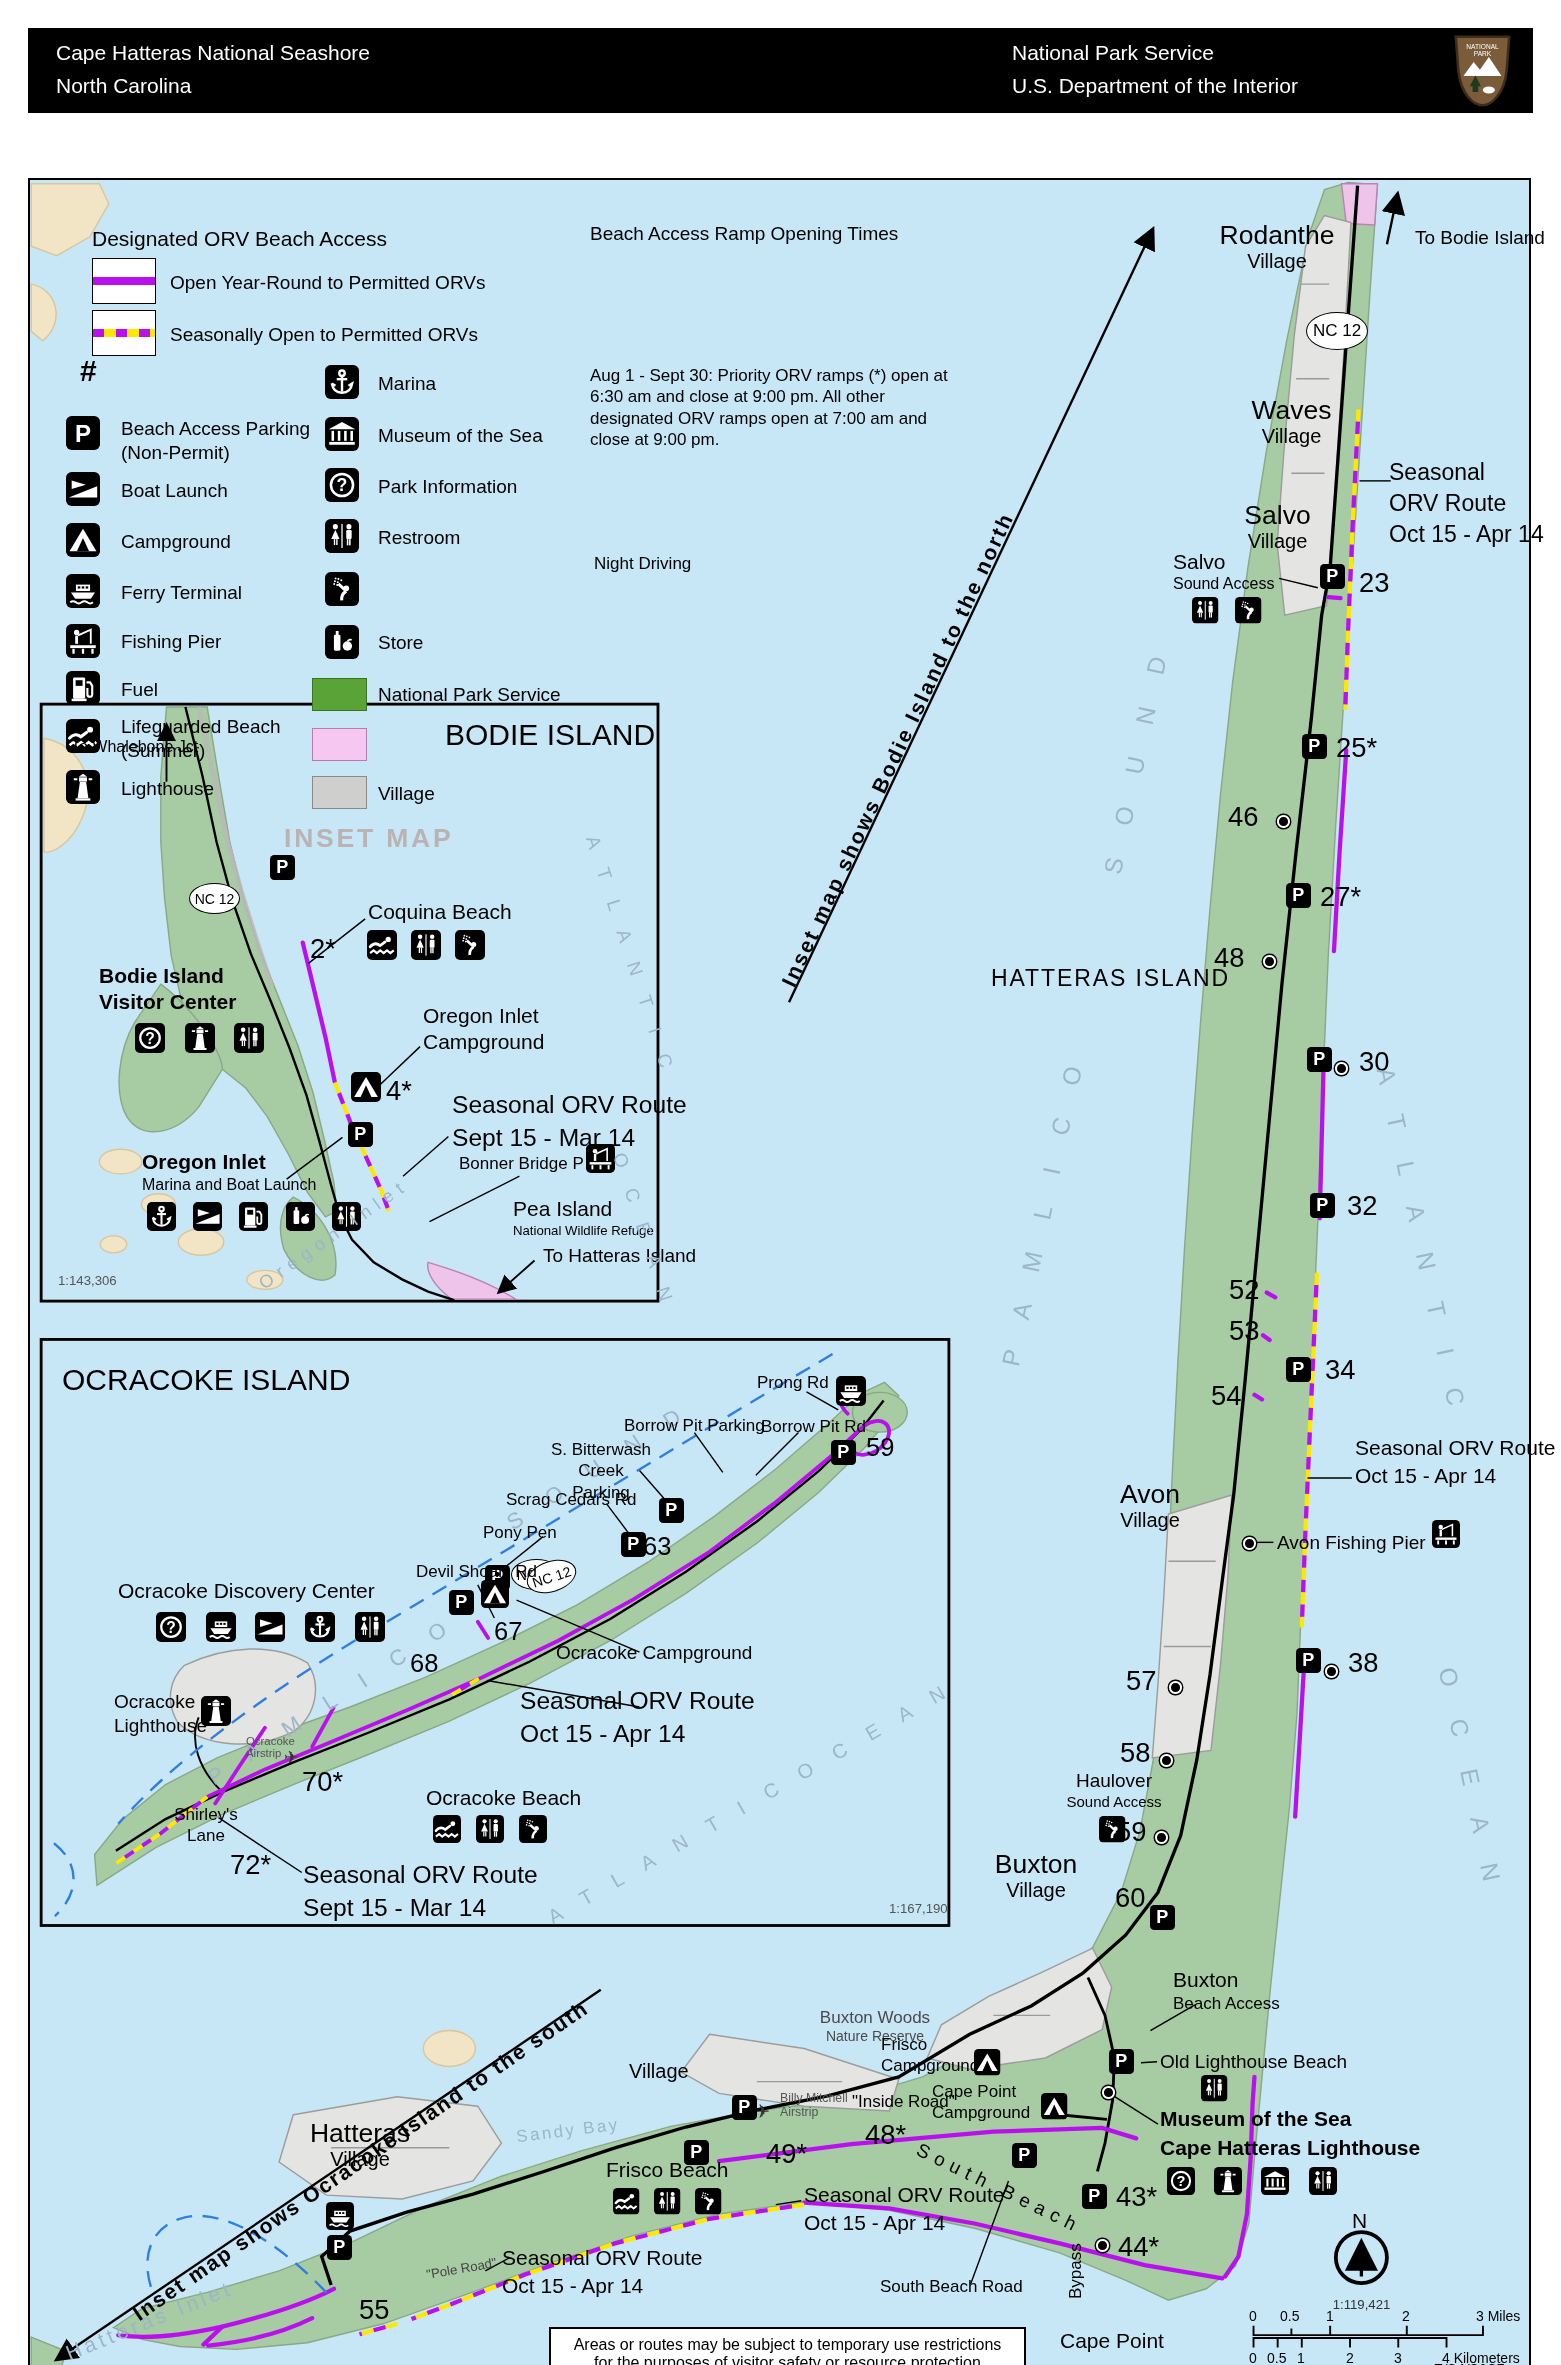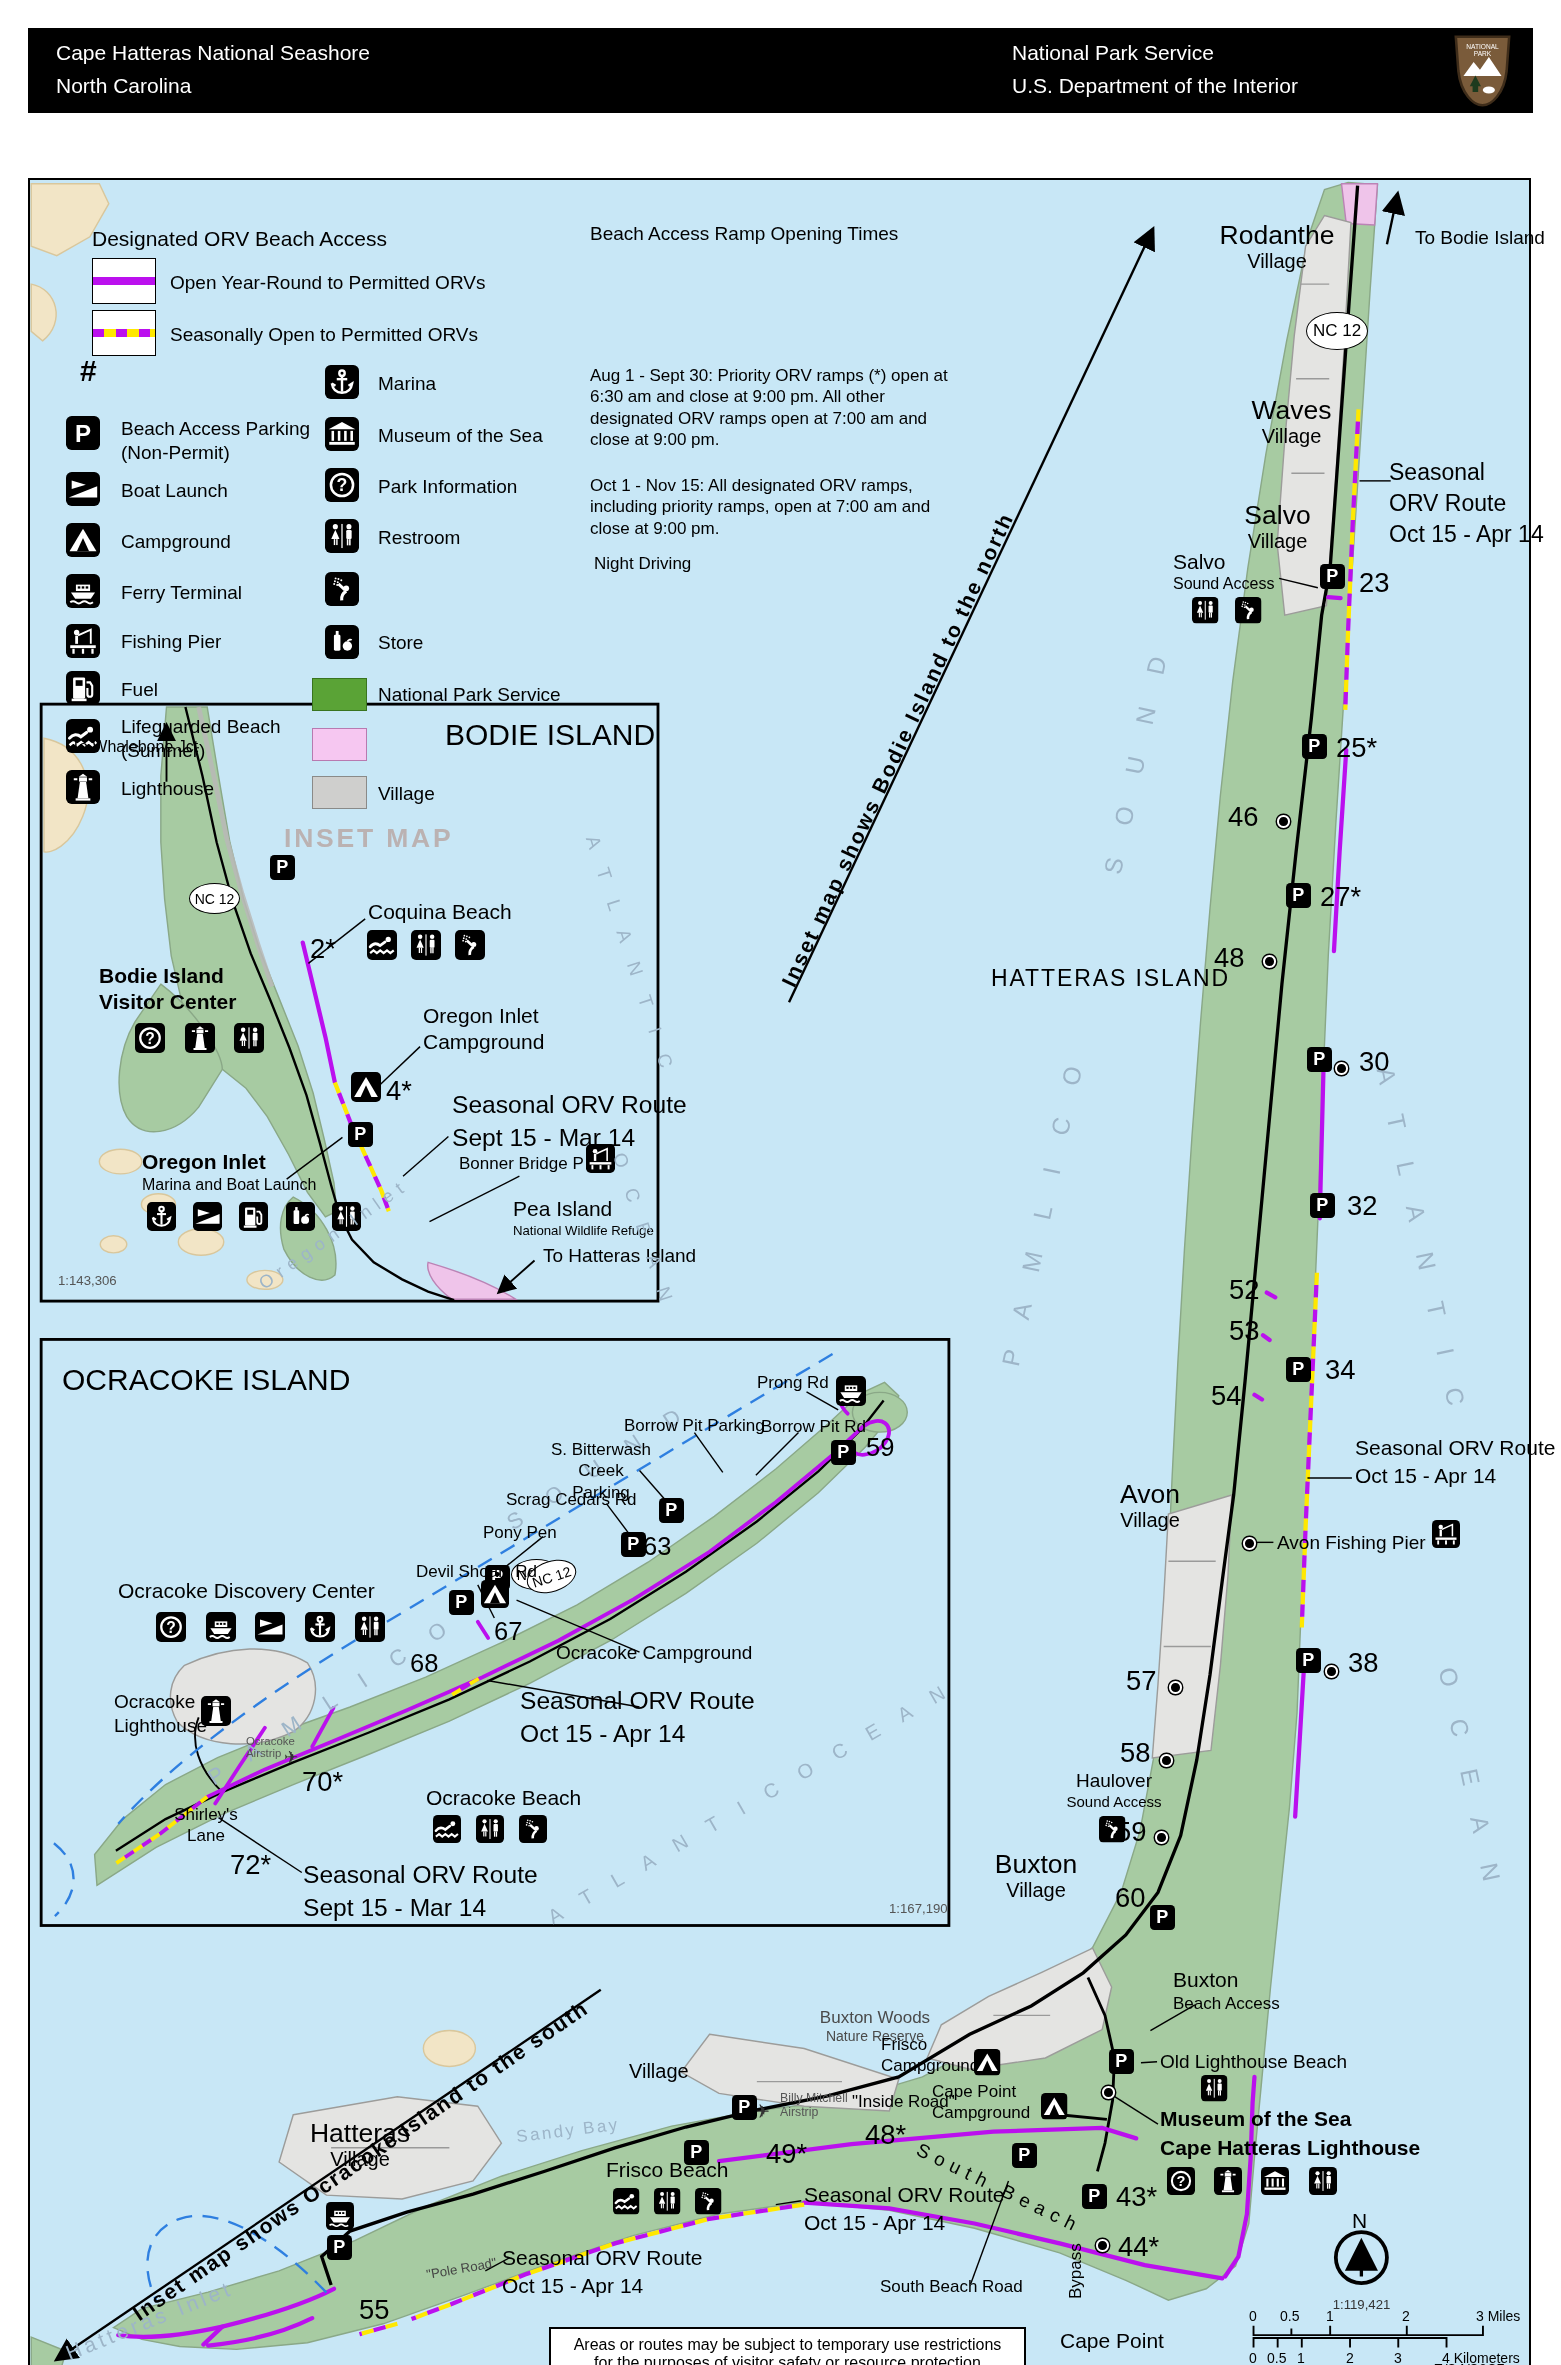--- a/index.html
+++ b/index.html
@@ -423,21 +423,20 @@
     </div>
   <div class="a f40" style="left:378px;top:631px">Store</div>
   <div class="a area" style="left:312px;top:678px"></div>
   <div class="a f40" style="left:378px;top:683px">National Park Service</div>
   <div class="a areap" style="left:312px;top:728px"></div>
   <div class="a areav" style="left:312px;top:776px"></div>
   <div class="a f40" style="left:378px;top:782px">Village</div>
 
   <div class="a f40 u" style="left:590px;top:222px">Beach Access Ramp Opening Times</div>
   <div class="a f36" style="left:590px;top:365px;width:378px">Aug 1 - Sept 30: Priority ORV ramps (*) open at 6:30 am and close at 9:00 pm. All other designated ORV ramps open at 7:00 am and close at 9:00 pm.</div>
-  <div class="a f36" style="left:590px;top:475px;width:378px">Oct 1 - Nov 15: All designated ORV ramps, including priority ramps,  open at 7:00 am and close at 9:00 pm.</div>
   <div class="a f36 u" style="left:594px;top:553px">Night Driving</div>
 
   <div class="a" style="left:1211px;top:222px;width:132px">
       <div class="vn c">Rodanthe</div>
       <div class="vs c">Village</div>
     </div>
   <div class="a f40" style="left:1415px;top:226px">To Bodie Island</div>
   <div class="a shield" style="left:1306px;top:312px">NC 12</div>
   <div class="a" style="left:1230px;top:397px;width:123px">
       <div class="vn c">Waves</div>

